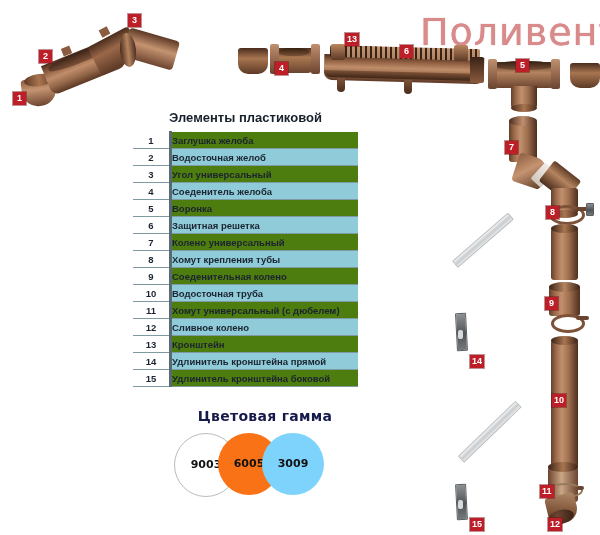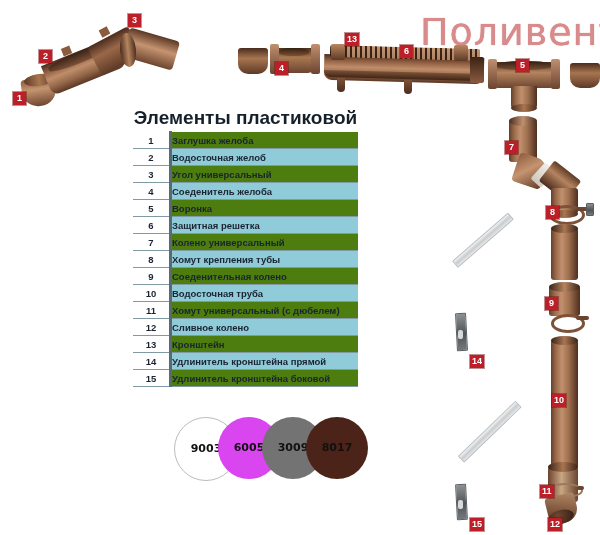--- a/index.html
+++ b/index.html
@@ -31,21 +31,21 @@
     min-width:9px;
     text-align:center;
     box-shadow:0 0 0 1px rgba(120,10,15,.45);
     font-family:"Liberation Sans",sans-serif;
     z-index:30;
   }
 
   
   .table-wrap{position:absolute;left:133px;top:110px;width:225px;}
   .tbl-title{
-    text-align:center;font-size:19px;font-weight:bold;
+    text-align:center;font-size:13px;font-weight:bold;
     color:#16202b;line-height:16px;margin-bottom:5px;
   }
   table.parts{border-collapse:collapse;width:225px;}
   table.parts td{
     font-size:9.5px;font-weight:bold;color:#1b2430;
     padding:1px 0 1px 0;height:14px;
     border-top:1px solid #ffffff;border-bottom:1px solid #7f9aa3;
   }
   td.num{
     width:36px;text-align:center;font-size:11.5px;
@@ -66,23 +66,23 @@
     letter-spacing:.3px;
   }
   .swatches{position:relative;height:72px;margin-top:3px;}
   .sw{position:absolute;top:6px;width:62px;height:62px;border-radius:50%;}
   .sw span{
     position:absolute;left:0;right:0;top:24px;text-align:center;
     font-size:11px;font-weight:bold;font-family:"DejaVu Sans",sans-serif;
   }
   #sw0{left:4px;background:#ffffff;border:1px solid #bcbcbc;}
   #sw0 span{color:#111111;}
-  #sw1{left:48px;background:#d946ef;}
+  #sw1{left:48px;background:#f97316;}
   #sw1 span{color:#111111;}
-  #sw2{left:92px;background:#737373;}
+  #sw2{left:92px;background:#7dd3fc;}
   #sw2 span{color:#111111;}
   #sw3{left:136px;background:#4c2318;}
   #sw3 span{color:#111111;}
 
   
   .art{position:absolute;}
   .pipeV{
     background:linear-gradient(to right,#63402c 0%,#9a6949 18%,#c2906f 40%,#a0714e 65%,#6b4430 88%,#4e3020 100%);
     border-radius:3px;
   }
@@ -290,29 +290,27 @@
           </tr>
         <tr class="odd">
             <td class="num">15</td>
             <td class="nm">Удлинитель кронштейна боковой</td>
           </tr>
       </tbody>
     </table>
   </div>
 
   <div class="gamma">
+    <div class="gamma-title">Цветовая гамма</div>
     <div class="swatches">
       <div class="sw" id="sw0">
           <span>9003</span>
         </div>
       <div class="sw" id="sw1">
           <span>6005</span>
         </div>
       <div class="sw" id="sw2">
           <span>3009</span>
         </div>
-      <div class="sw" id="sw3">
-          <span>8017</span>
-        </div>
     </div>
   </div>
 
 </div>
 
 </body></html>

